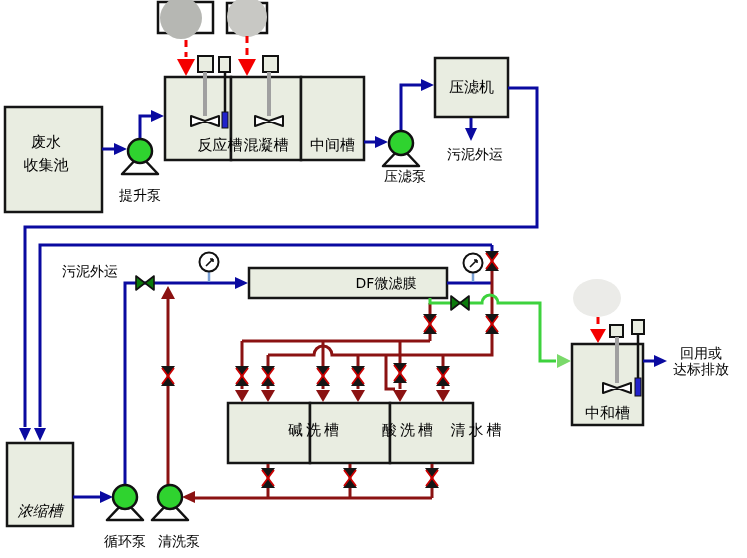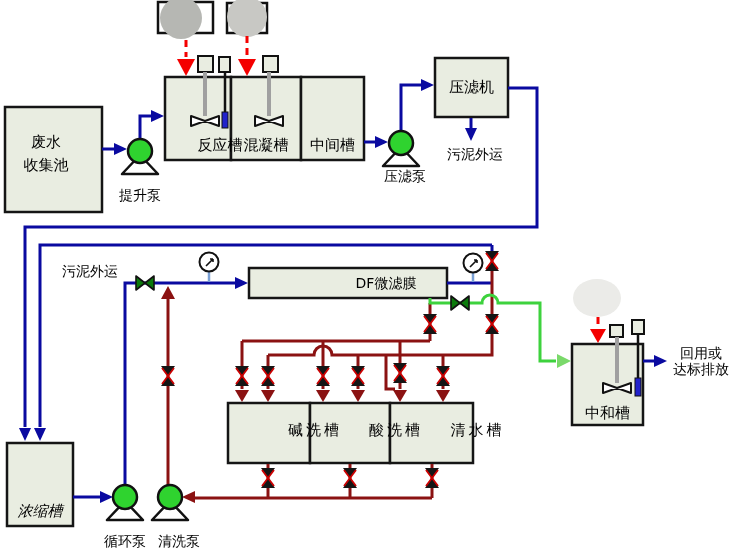--- a/index.html
+++ b/index.html
@@ -190,21 +190,21 @@
 <div class="lbl big" style="left:165px;top:137px;width:46px;padding-left:32px;">反应槽</div>
 <div class="lbl big" style="left:231px;top:137px;width:70px;">混凝槽</div>
 <div class="lbl big" style="left:301px;top:137px;width:63px;">中间槽</div>
 <div class="lbl big" style="left:435px;top:79px;width:73px;">压滤机</div>
 <div class="lbl" style="left:112px;top:175px;width:56px;margin-top:12px;">提升泵</div>
 <div class="lbl" style="left:377px;top:168px;width:56px;">压滤泵</div>
 <div class="lbl" style="left:440px;top:146px;width:70px;">污泥外运</div>
 <div class="lbl" style="left:55px;top:263px;width:70px;">污泥外运</div>
 <div class="lbl" style="left:249px;top:275px;width:198px;padding-left:38px;">DF微滤膜</div>
 <div class="lbl big sp" style="left:228px;top:422px;width:82px;">碱洗槽</div>
-<div class="lbl big sp" style="left:310px;top:422px;width:80px;">酸洗槽</div>
+<div class="lbl big sp" style="left:310px;top:422px;width:80px;text-align:right;">酸洗槽</div>
 <div class="lbl big sp" style="left:390px;top:422px;width:83px;">清水槽</div>
 <div class="lbl big" style="left:572px;top:405px;width:71px;">中和槽</div>
 <div class="lbl" style="left:662px;top:345px;width:78px;line-height:16px;">
   <div>回用或</div>
   <div>达标排放</div>
 </div>
 <div class="lbl big" style="left:7px;top:503px;width:66px;font-style:italic;">浓缩槽</div>
 <div class="lbl" style="left:97px;top:533px;width:56px;">循环泵</div>
 <div class="lbl" style="left:151px;top:533px;width:56px;">清洗泵</div>
 

